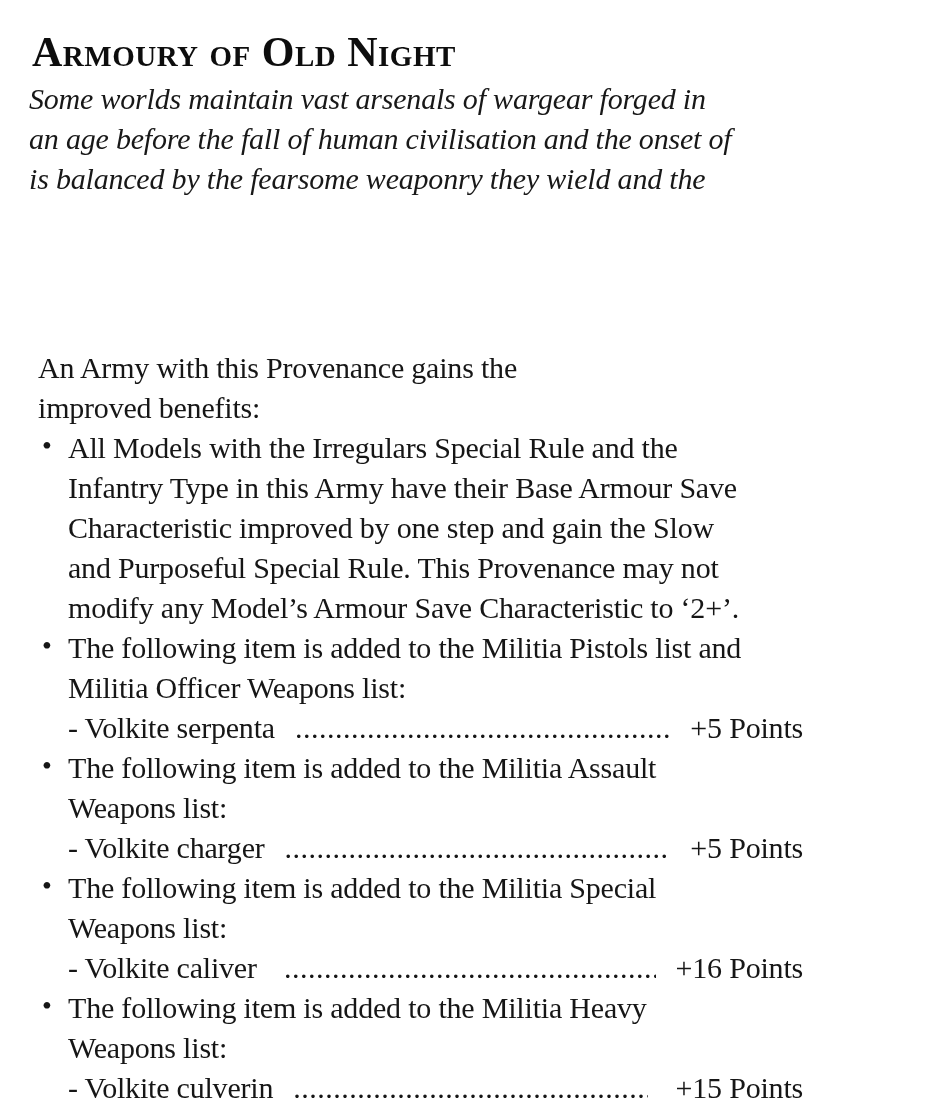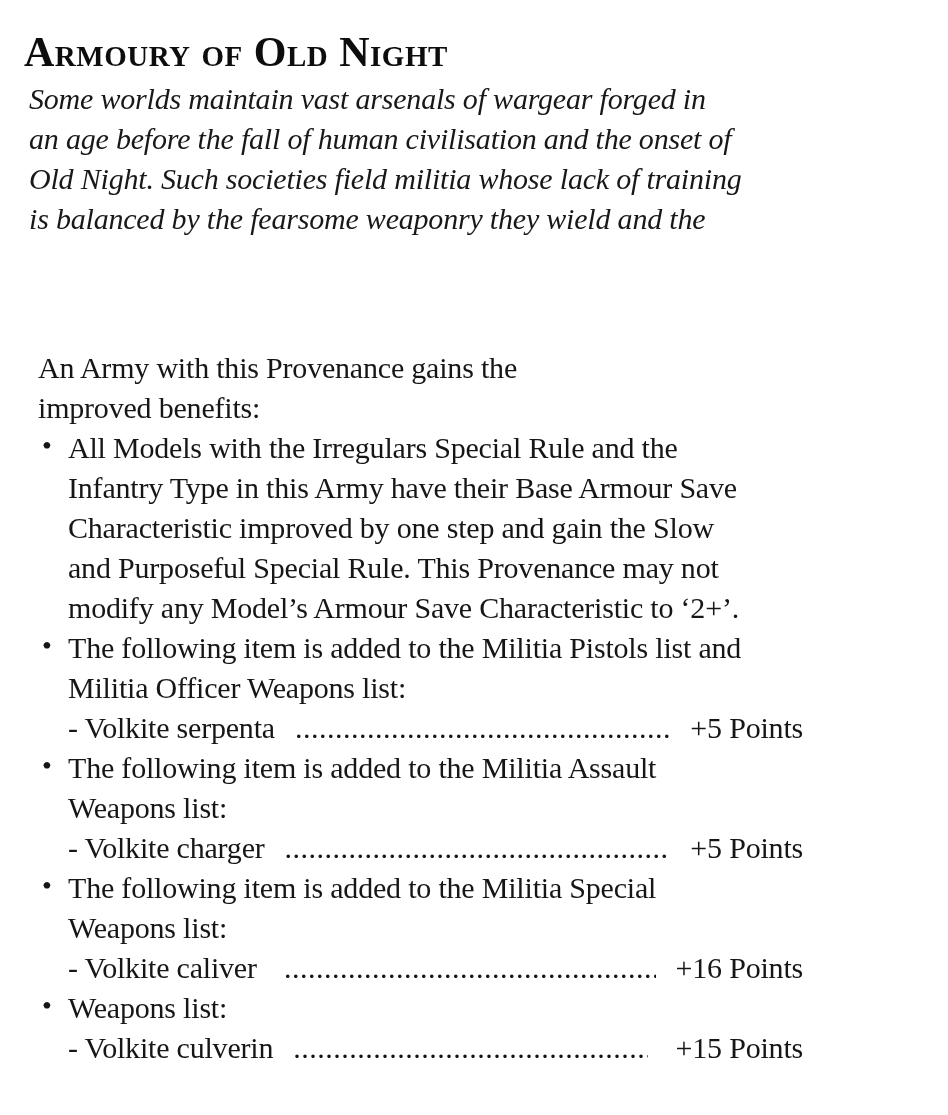--- a/index.html
+++ b/index.html
@@ -7,21 +7,21 @@
     position: relative;
     width: 948px;
     height: 1115px;
     background: #ffffff;
     color: #161616;
     font-family: "Liberation Serif", serif;
     overflow: hidden;
   }
   .title {
     position: absolute;
-    left: 24px;
+    left: 32px;
     top: 28px;
     font-size: 42px;
     line-height: 48px;
     font-weight: bold;
     font-variant: small-caps;
     letter-spacing: 0.5px;
     color: #0d0d0d;
     white-space: nowrap;
   }
   .intro {
@@ -79,21 +79,20 @@
 </head>
 <body>
 
 <div class="page">
 
   <div class="title">Armoury of Old Night</div>
 
   <div class="intro">
     <div class="line">Some worlds maintain vast arsenals of wargear forged in</div>
     <div class="line">an age before the fall of human civilisation and the onset of</div>
-    <div class="line">Old Night. Such societies field militia whose lack of training</div>
     <div class="line">is balanced by the fearsome weaponry they wield and the</div>
   </div>
 
   <div class="body-block">
 
     <div class="line">An Army with this Provenance gains the</div>
     <div class="line">improved benefits:</div>
 
     <div>
       <div class="line bullet-first">
@@ -141,20 +140,21 @@
       <div class="line leader-row">
         <span class="item-name">- Volkite caliver </span>
         <span class="dots">....................................................................................................................................</span>
         <span class="points">+16 Points</span>
       </div>
     </div>
 
     <div>
       <div class="line bullet-first">
         <span class="bullet-mark">•</span>
+        <span>The following item is added to the Militia Heavy</span>
       </div>
       <div class="line cont">Weapons list:</div>
       <div class="line leader-row">
         <span class="item-name">- Volkite culverin</span>
         <span class="dots">....................................................................................................................................</span>
         <span class="points"> +15 Points</span>
       </div>
     </div>
 
   </div>

